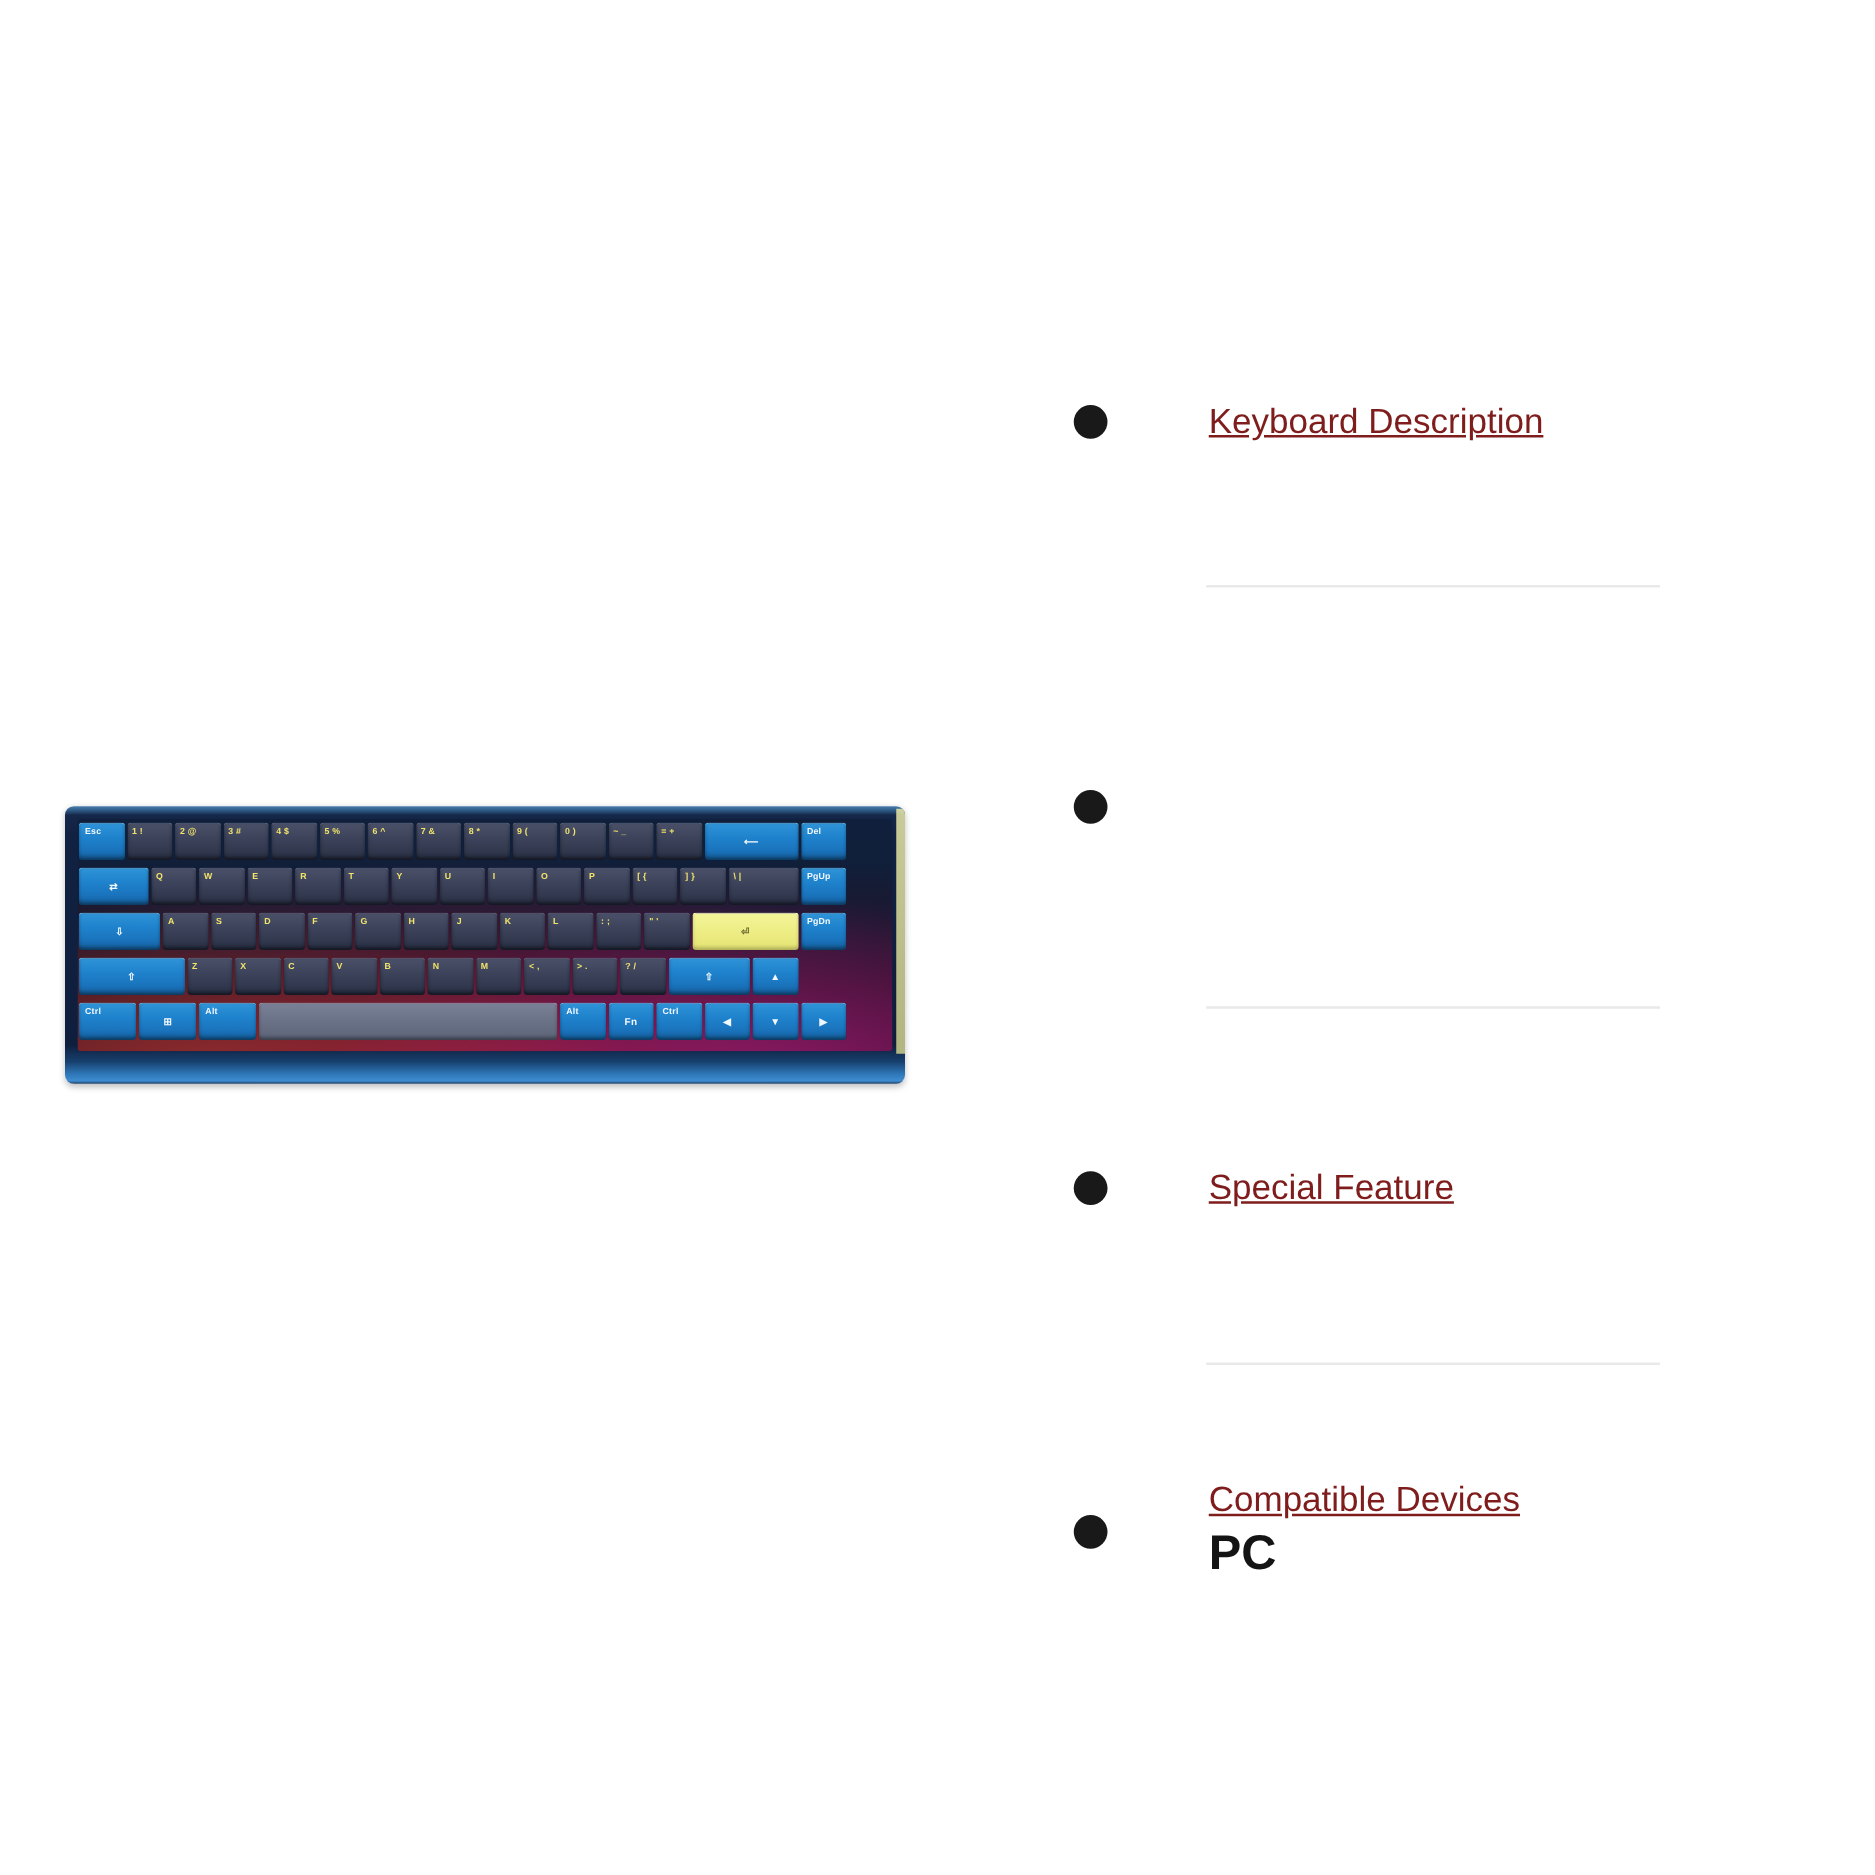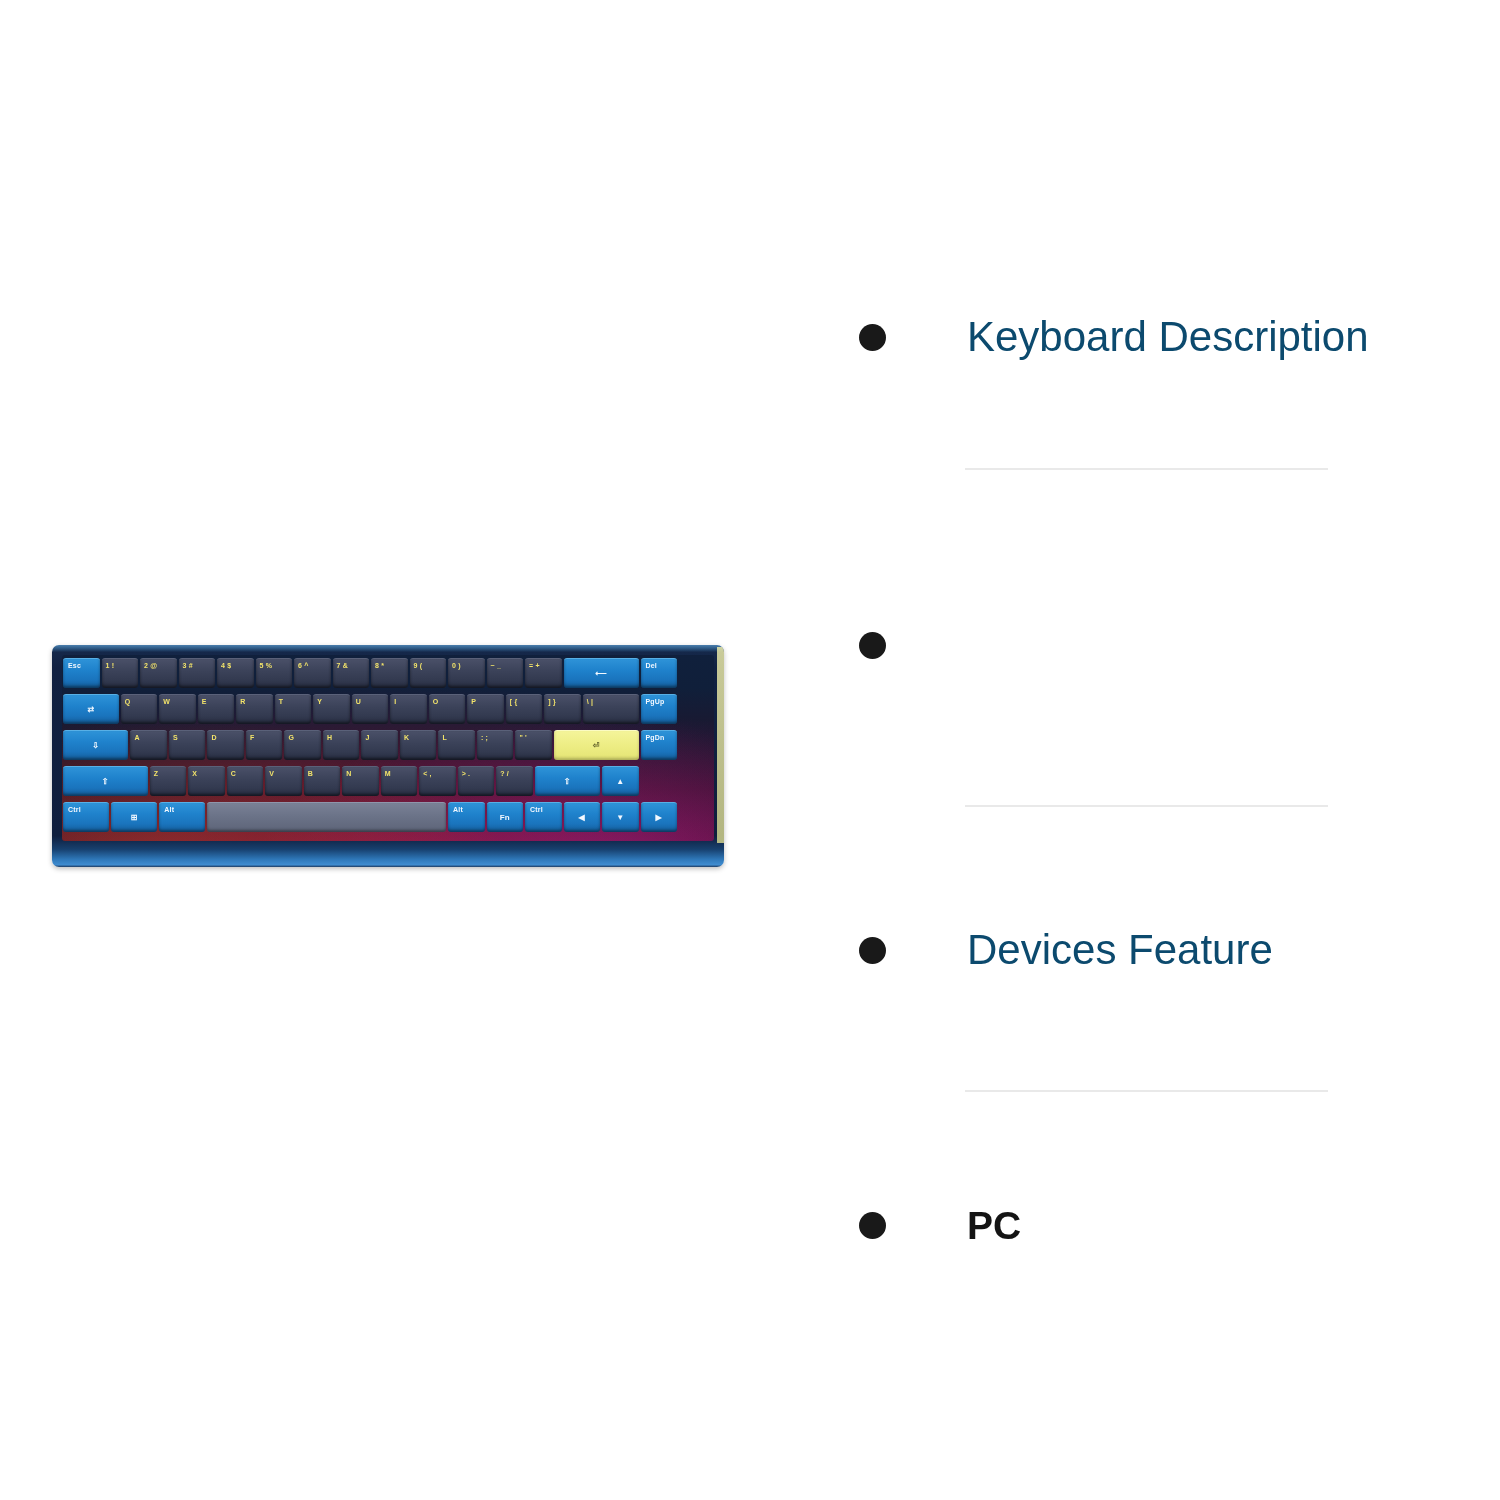--- a/index.html
+++ b/index.html
@@ -180,24 +180,25 @@
     height: 27px;
     border-radius: 50%;
     background: #191919;
     display: block;
   }
   .spec-text {
     margin-left: 81px;
     max-width: 470px;
   }
   .spec-label {
-    font-size: 42px;
+    font-size: 28px;
     line-height: 1.22;
-    color: #0c4a6e;
+    color: #7f1d1d;
     font-weight: normal;
+    text-decoration: underline;
   }
   .spec-value {
     font-size: 39px;
     line-height: 1.22;
     color: #141414;
     font-weight: bold;
     margin-top: 2px;
   }
 
   .spec-divider {
@@ -321,29 +322,30 @@
       </div>
     </div>
 
     <div class="spec-divider d1"></div>
 
     <div class="spec-item i2">
       <div class="spec-bullet">
         <span class="spec-dot"></span>
       </div>
       <div class="spec-text">
-        <div class="spec-label">Devices Feature</div>
+        <div class="spec-label">Special Feature</div>
       </div>
     </div>
 
     <div class="spec-divider d2"></div>
 
     <div class="spec-item i3">
       <div class="spec-bullet">
         <span class="spec-dot"></span>
       </div>
       <div class="spec-text">
+        <div class="spec-label">Compatible Devices</div>
         <div class="spec-value">PC</div>
       </div>
     </div>
 
   </div>
 </div>
 
 </body></html>

